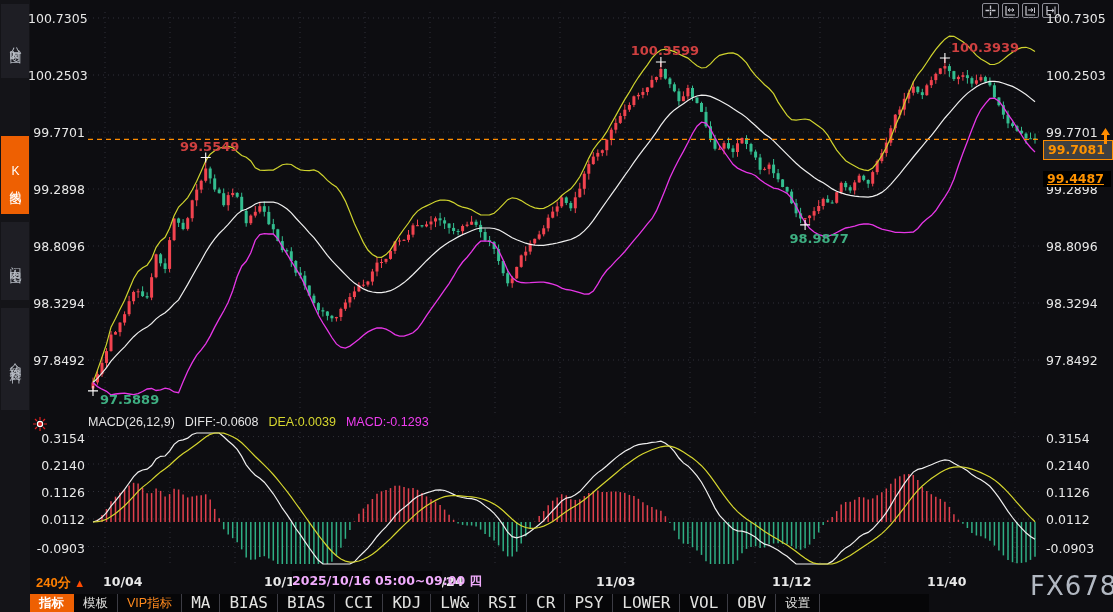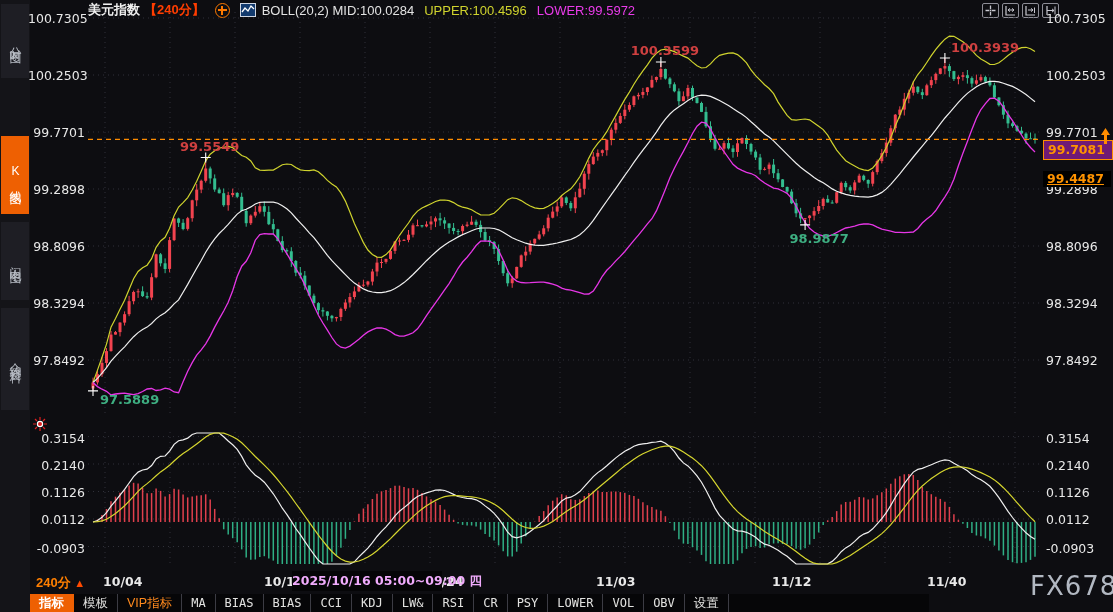--- a/index.html
+++ b/index.html
@@ -27,21 +27,21 @@
   
   .tools{position:absolute;left:982px;top:3px;display:flex;gap:3px;}
   .tool-btn{width:15px;height:13px;border:1px solid #8d8d96;border-radius:2px;background:#0d0d11;
             display:flex;align-items:center;justify-content:center;cursor:pointer;}
   
   .ylab{position:absolute;left:28px;width:57px;text-align:right;font-size:12.5px;color:#e8e8e8;
         font-family:"DejaVu Sans",sans-serif;}
   .yrlab{position:absolute;left:1046px;width:64px;text-align:left;font-size:12.5px;color:#e8e8e8;
         font-family:"DejaVu Sans",sans-serif;}
   .price-box{position:absolute;left:1043px;top:140px;width:64px;height:18px;border:1px solid #ff8c00;
-             background:#701a75;color:#ff9300;font-size:12.5px;font-weight:bold;line-height:18px;
+             background:#404040;color:#ff9300;font-size:12.5px;font-weight:bold;line-height:18px;
              padding-left:4px;font-family:"DejaVu Sans",sans-serif;}
   .price-box2{position:absolute;left:1043px;top:171px;width:64px;height:16px;background:#000;
              color:#ff9300;font-size:12.5px;font-weight:bold;line-height:16px;padding-left:4px;
              font-family:"DejaVu Sans",sans-serif;text-decoration:underline;}
   
   .macd-hdr{position:absolute;left:88px;top:415px;height:15px;display:flex;gap:10px;font-size:12.5px;white-space:nowrap;}
   .macd-hdr .n{color:#e4e4e4;} .macd-hdr .dea{color:#d6d62f;} .macd-hdr .mac{color:#ef3def;}
   
   .xrow{position:absolute;left:30px;top:569px;width:1083px;height:25px;background:#0d0d11;}
   .period-tag{position:absolute;left:6px;top:5px;color:#ff7f00;font-weight:bold;font-size:13px;}
@@ -50,21 +50,21 @@
         font-family:"DejaVu Sans",sans-serif;white-space:nowrap;}
   .hover-tip{position:absolute;left:262px;top:2px;width:150px;height:20px;background:#050507;
              color:#f0abfc;font-size:12.5px;font-weight:bold;line-height:20px;text-align:center;
              white-space:nowrap;z-index:5;font-family:"DejaVu Sans",sans-serif;}
   .watermark{position:absolute;left:1000px;top:2px;font-size:26px;color:#b2b8c2;letter-spacing:1px;
              font-family:"DejaVu Sans",sans-serif;}
   
   .toolbar{position:absolute;left:30px;top:594px;width:899px;height:18px;background:#060608;
            display:flex;align-items:stretch;font-size:12.5px;color:#e2e2e0;}
   .tb-item{padding:0 9px;line-height:18px;border-right:1px solid #3c3c44;cursor:pointer;white-space:nowrap;}
-  .tb-item.en{font-family:"DejaVu Sans Mono",monospace;font-size:12px;}
+  .tb-item.en{font-family:"DejaVu Sans Mono",monospace;font-size:16px;}
   .tb-item.active{background:#ee6002;color:#fff;font-weight:bold;border-right-color:#ee6002;}
   .tb-item.vip{color:#ff8a1e;}
   svg{display:block;}
   .chart-svg{position:absolute;left:88px;top:10px;}
   .macd-svg{position:absolute;left:88px;top:430px;}
   .alert-dot{position:absolute;left:33px;top:417px;}
   .up-arrow{position:absolute;left:1100px;top:128px;}
 </style>
 </head>
 <body>
@@ -79,31 +79,20 @@
         <span>K线图</span>
       </div>
     <div class="side-tab" style="top:222px;height:78px;">
         <span>闪电图</span>
       </div>
     <div class="side-tab" style="top:308px;height:102px;">
         <span>合约资料</span>
       </div>
   </div>
 
-  <div class="hdr">
-    <span class="sym">美元指数</span>
-    <span class="per" style="margin-left:-6px;">【240分】</span>
-    <span class="plus-badge"></span>
-    <svg class="mini-chart-badge" viewBox="0 0 14 12">
-        <path d="M1 8 L4 4 L7 7 L10 2 L13 5" stroke="#fff" stroke-width="1.3" fill="none"></path>
-      </svg>
-    <span class="ind" style="margin-left:-4px;">BOLL(20,2) MID:100.0284</span>
-    <span class="upper">UPPER:100.4596</span>
-    <span class="lower">LOWER:99.5972</span>
-  </div>
 
   <div class="tools">
     <div class="tool-btn">
       <svg width="11" height="11" viewBox="0 0 11 11">
           <path d="M5.5 0.5 V4 M5.5 7 V10.5 M0.5 5.5 H4 M7 5.5 H10.5" stroke="#c8c8d0" stroke-width="1.3"></path>
           <rect x="4.6" y="4.6" width="1.8" height="1.8" fill="#c8c8d0"></rect>
         </svg>
     </div>
     <div class="tool-btn">
       <svg width="11" height="11" viewBox="0 0 11 11">
@@ -151,20 +140,26 @@
   <div class="ylab" style="top:458px;">0.2140</div>
   <div class="ylab" style="top:485px;">0.1126</div>
   <div class="ylab" style="top:512px;">0.0112</div>
   <div class="ylab" style="top:541px;">-0.0903</div>
   <div class="yrlab" style="top:431px;">0.3154</div>
   <div class="yrlab" style="top:458px;">0.2140</div>
   <div class="yrlab" style="top:485px;">0.1126</div>
   <div class="yrlab" style="top:512px;">0.0112</div>
   <div class="yrlab" style="top:541px;">-0.0903</div>
 
+  <div class="macd-hdr">
+    <span class="n">MACD(26,12,9)</span>
+    <span class="n">DIFF:-0.0608</span>
+    <span class="dea">DEA:0.0039</span>
+    <span class="mac">MACD:-0.1293</span>
+  </div>
 
   <svg class="alert-dot" width="14" height="14" viewBox="0 0 14 14">
     <g stroke="#e02020" stroke-width="1.2">
       <path d="M7 0 V3 M7 11 V14 M0 7 H3 M11 7 H14 M2 2 L4 4 M10 10 L12 12 M12 2 L10 4 M4 10 L2 12"></path>
     </g>
     <circle cx="7" cy="7" r="3.2" fill="#fff"></circle>
     <circle cx="7" cy="7" r="2" fill="#e02020"></circle>
   </svg>
 
   <svg id="mainChart" class="chart-svg" width="952" height="405">

